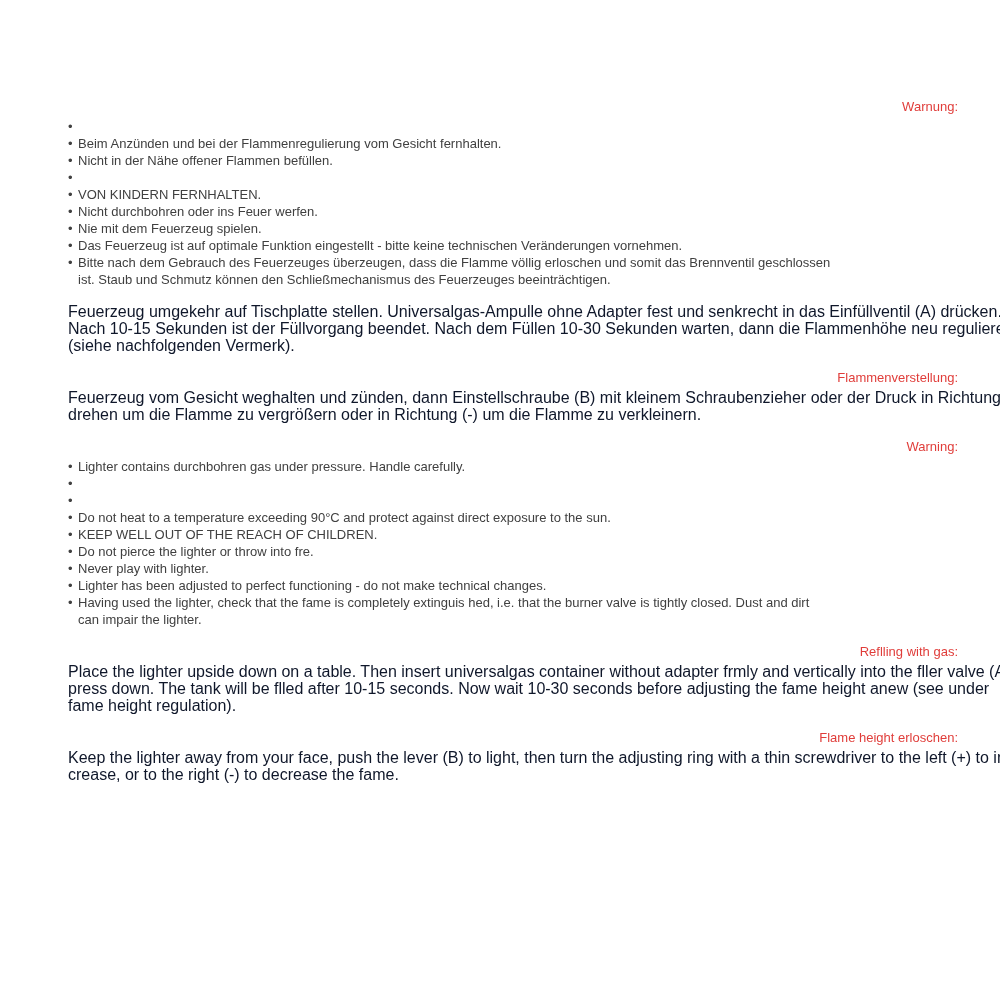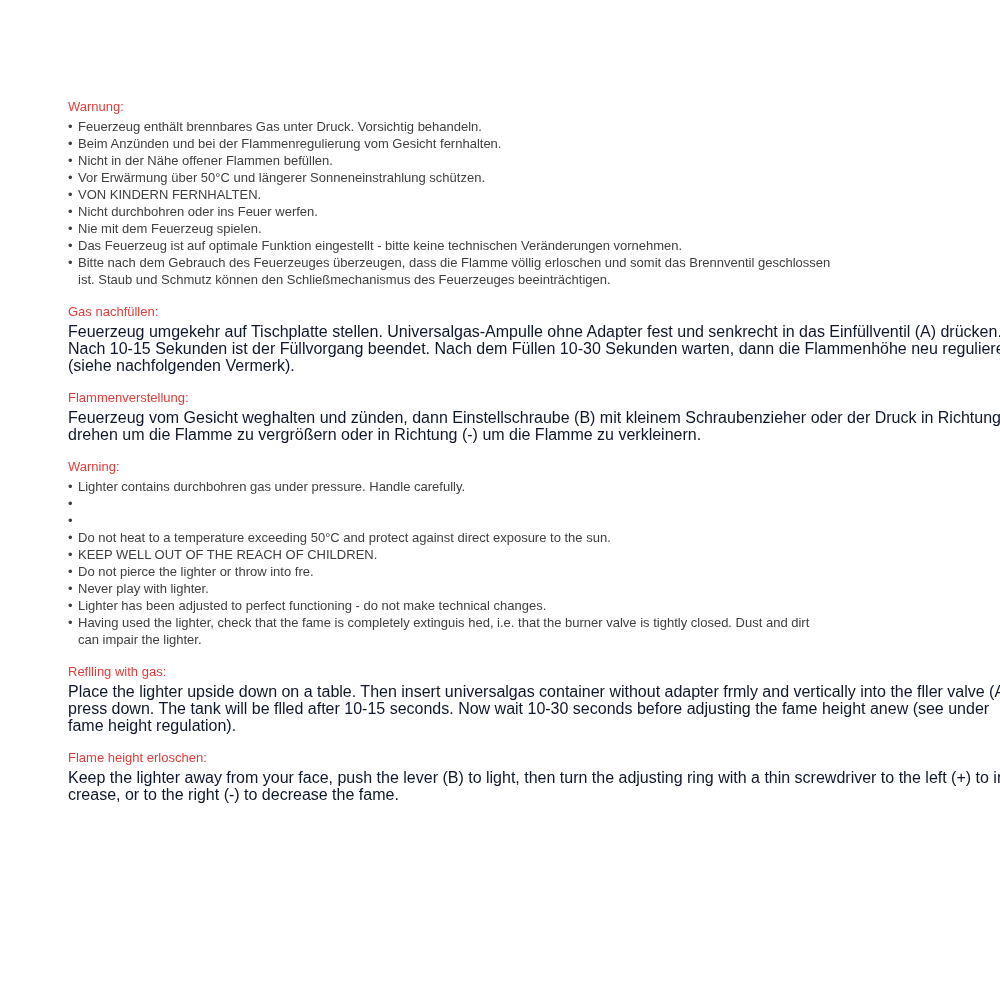--- a/index.html
+++ b/index.html
@@ -15,20 +15,21 @@
     width: 890px;
   }
   .section { margin-bottom: 15px; }
   .section-heading {
     color: #e03d3a;
     font-size: 13px;
     line-height: 17px;
     font-weight: 400;
     margin-bottom: 3px;
     white-space: pre;
+    text-align: right;
   }
   .para {
     color: #0f172a;
     font-size: 16px;
     line-height: 17px;
     white-space: pre;
   }
   .bullet-list { color: #404040; font-size: 13px; line-height: 17px; }
   .bullet-row { display: flex; }
   .bullet {
@@ -41,33 +42,31 @@
 </head>
 <body>
 
 <div class="sheet">
 
   <div class="section">
     <div class="section-heading">Warnung:</div>
     <div class="bullet-list">
         <div class="bullet-row">
           <span class="bullet">•</span>
-          <span class="bullet-text">Feuerzeug enthält brennbares Gas unter Druck. Vorsichtig behandeln.</span>
         </div>
         <div class="bullet-row">
           <span class="bullet">•</span>
           <span class="bullet-text">Beim Anzünden und bei der Flammenregulierung vom Gesicht fernhalten.</span>
         </div>
         <div class="bullet-row">
           <span class="bullet">•</span>
           <span class="bullet-text">Nicht in der Nähe offener Flammen befüllen.</span>
         </div>
         <div class="bullet-row">
           <span class="bullet">•</span>
-          <span class="bullet-text">Vor Erwärmung über 50°C und längerer Sonneneinstrahlung schützen.</span>
         </div>
         <div class="bullet-row">
           <span class="bullet">•</span>
           <span class="bullet-text">VON KINDERN FERNHALTEN.</span>
         </div>
         <div class="bullet-row">
           <span class="bullet">•</span>
           <span class="bullet-text">Nicht durchbohren oder ins Feuer werfen.</span>
         </div>
         <div class="bullet-row">
@@ -80,21 +79,20 @@
         </div>
         <div class="bullet-row">
           <span class="bullet">•</span>
           <span class="bullet-text">Bitte nach dem Gebrauch des Feuerzeuges überzeugen, dass die Flamme völlig erloschen und somit das Brennventil geschlossen
 ist. Staub und Schmutz können den Schließmechanismus des Feuerzeuges beeinträchtigen.</span>
         </div>
       </div>
   </div>
 
   <div class="section">
-    <div class="section-heading">Gas nachfüllen:</div>
     <div class="para">Feuerzeug umgekehr auf Tischplatte stellen. Universalgas-Ampulle ohne Adapter fest und senkrecht in das Einfüllventil (A) drücken.
 Nach 10-15 Sekunden ist der Füllvorgang beendet. Nach dem Füllen 10-30 Sekunden warten, dann die Flammenhöhe neu regulieren
 (siehe nachfolgenden Vermerk).</div>
   </div>
 
   <div class="section">
     <div class="section-heading">Flammenverstellung:</div>
     <div class="para">Feuerzeug vom Gesicht weghalten und zünden, dann Einstellschraube (B) mit kleinem Schraubenzieher oder der Druck in Richtung (+)
 drehen um die Flamme zu vergrößern oder in Richtung (-) um die Flamme zu verkleinern.</div>
   </div>
@@ -107,21 +105,21 @@
           <span class="bullet-text">Lighter contains durchbohren gas under pressure. Handle carefully.</span>
         </div>
         <div class="bullet-row">
           <span class="bullet">•</span>
         </div>
         <div class="bullet-row">
           <span class="bullet">•</span>
         </div>
         <div class="bullet-row">
           <span class="bullet">•</span>
-          <span class="bullet-text">Do not heat to a temperature exceeding 50°C and protect against direct exposure to the sun.</span>
+          <span class="bullet-text">Do not heat to a temperature exceeding 90°C and protect against direct exposure to the sun.</span>
         </div>
         <div class="bullet-row">
           <span class="bullet">•</span>
           <span class="bullet-text">KEEP WELL OUT OF THE REACH OF CHILDREN.</span>
         </div>
         <div class="bullet-row">
           <span class="bullet">•</span>
           <span class="bullet-text">Do not pierce the lighter or throw into fre.</span>
         </div>
         <div class="bullet-row">

